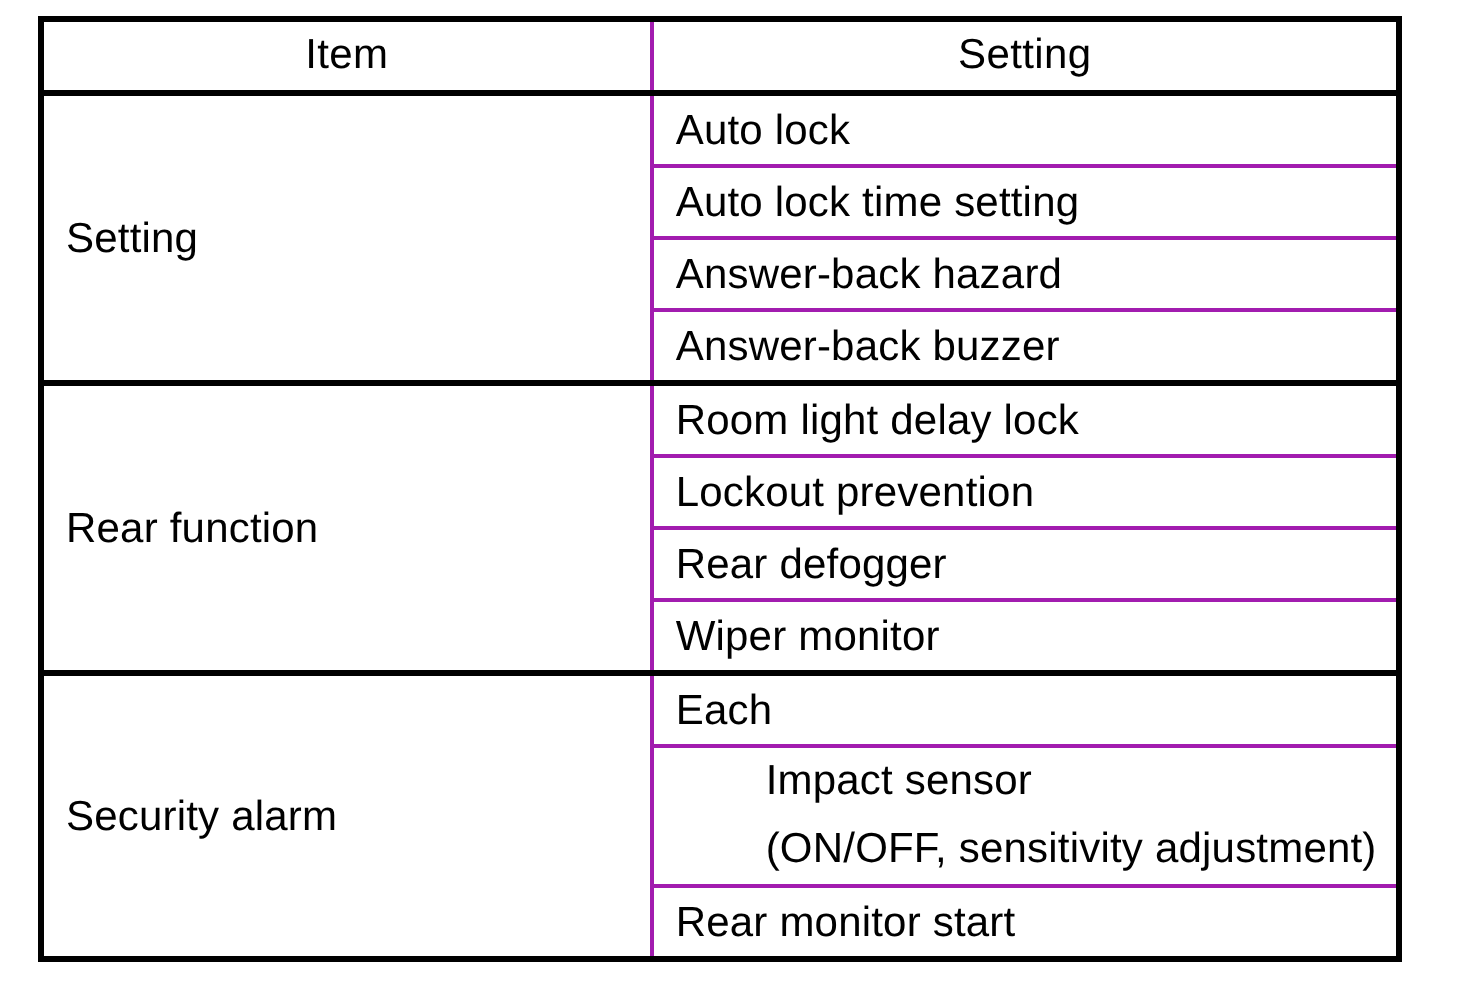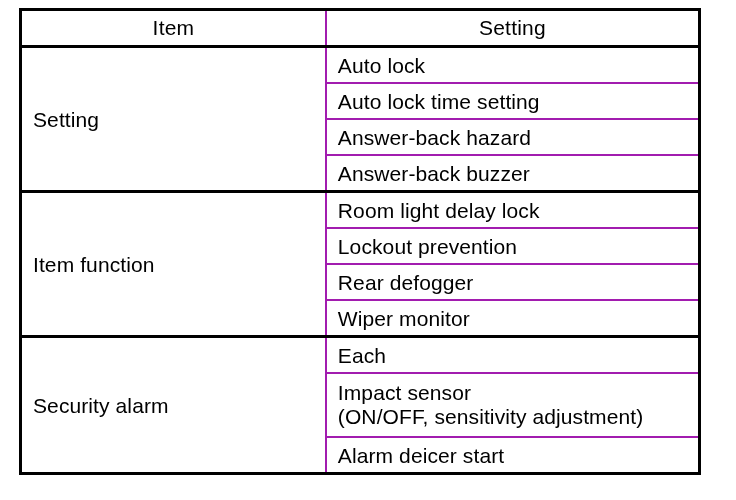--- a/index.html
+++ b/index.html
@@ -73,21 +73,22 @@
     font-size: 21px;
     line-height: 25px;
     padding-left: 11px;
     letter-spacing: 0.1px;
     white-space: pre-line;
   }
   td.setting-cell.two-line {
     height: 62px;
   }
   td.setting-cell.two-line .setting-label {
-    line-height: 24px;
+    line-height: 34px;
+    margin-left: 45px;
   }
 
   
   tr.group-start td {
     border-top: 3px solid #000000;
   }
   tr.header-row td {
     border-top: none;
     border-bottom: 3px solid #000000;
   }
@@ -128,21 +129,21 @@
             <div class="setting-label">Answer-back hazard</div>
           </td>
         </tr>
         <tr>
           <td class="setting-cell">
             <div class="setting-label">Answer-back buzzer</div>
           </td>
         </tr>
         <tr class="group-start">
           <td class="group-cell" rowspan="4">
-            <div class="group-label">Item function</div>
+            <div class="group-label">Rear function</div>
           </td>
           <td class="setting-cell">
             <div class="setting-label">Room light delay lock</div>
           </td>
         </tr>
         <tr>
           <td class="setting-cell">
             <div class="setting-label">Lockout prevention</div>
           </td>
         </tr>
@@ -165,18 +166,18 @@
           </td>
         </tr>
         <tr>
           <td class="setting-cell two-line">
             <div class="setting-label">Impact sensor
 (ON/OFF, sensitivity adjustment)</div>
           </td>
         </tr>
         <tr>
           <td class="setting-cell">
-            <div class="setting-label">Alarm deicer start</div>
+            <div class="setting-label">Rear monitor start</div>
           </td>
         </tr>
       </tbody>
   </table>
 </div>
 
 </body></html>

